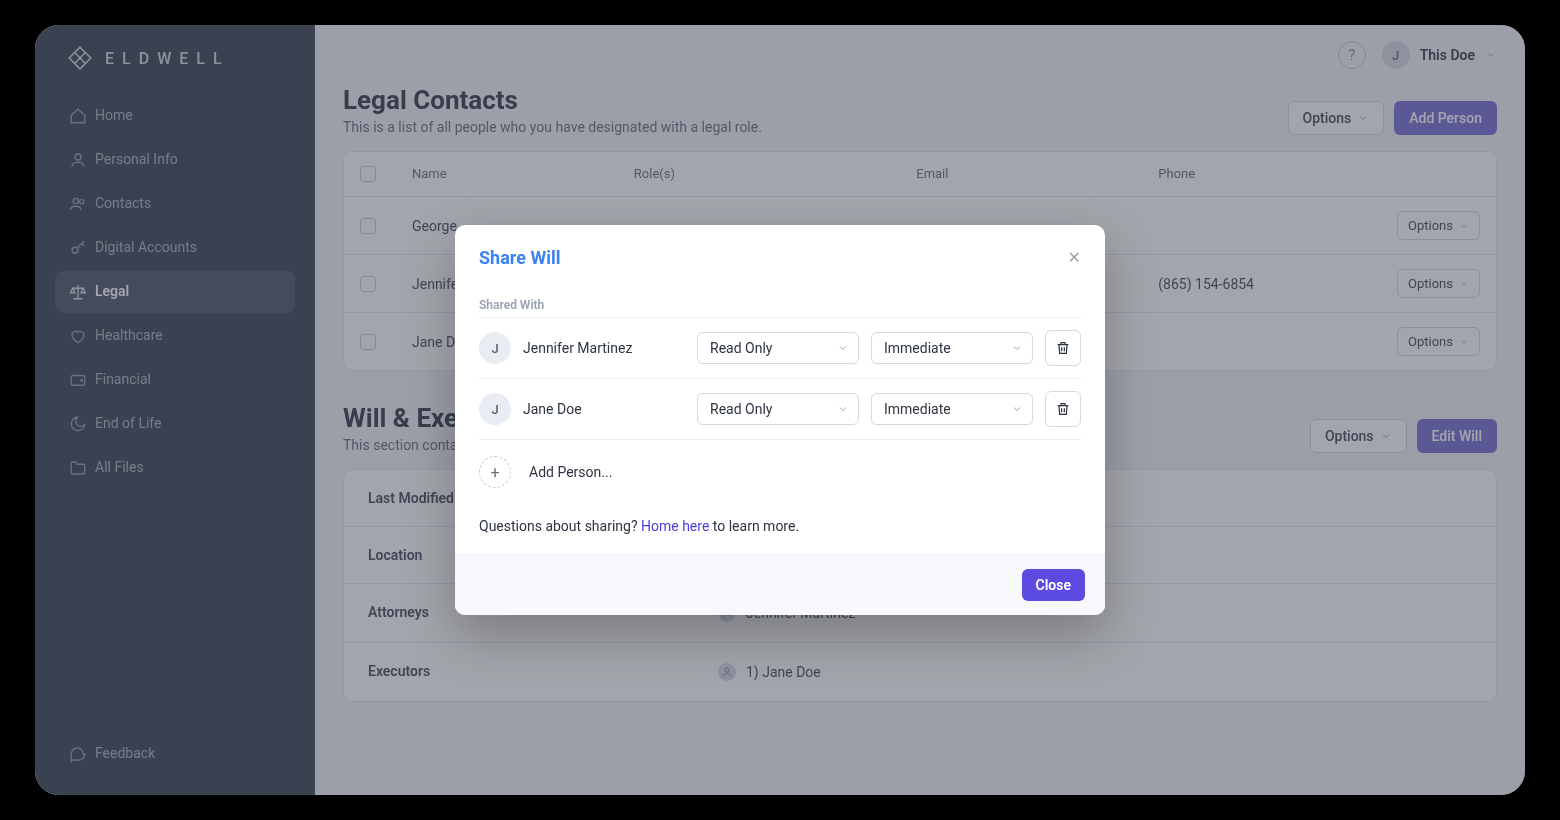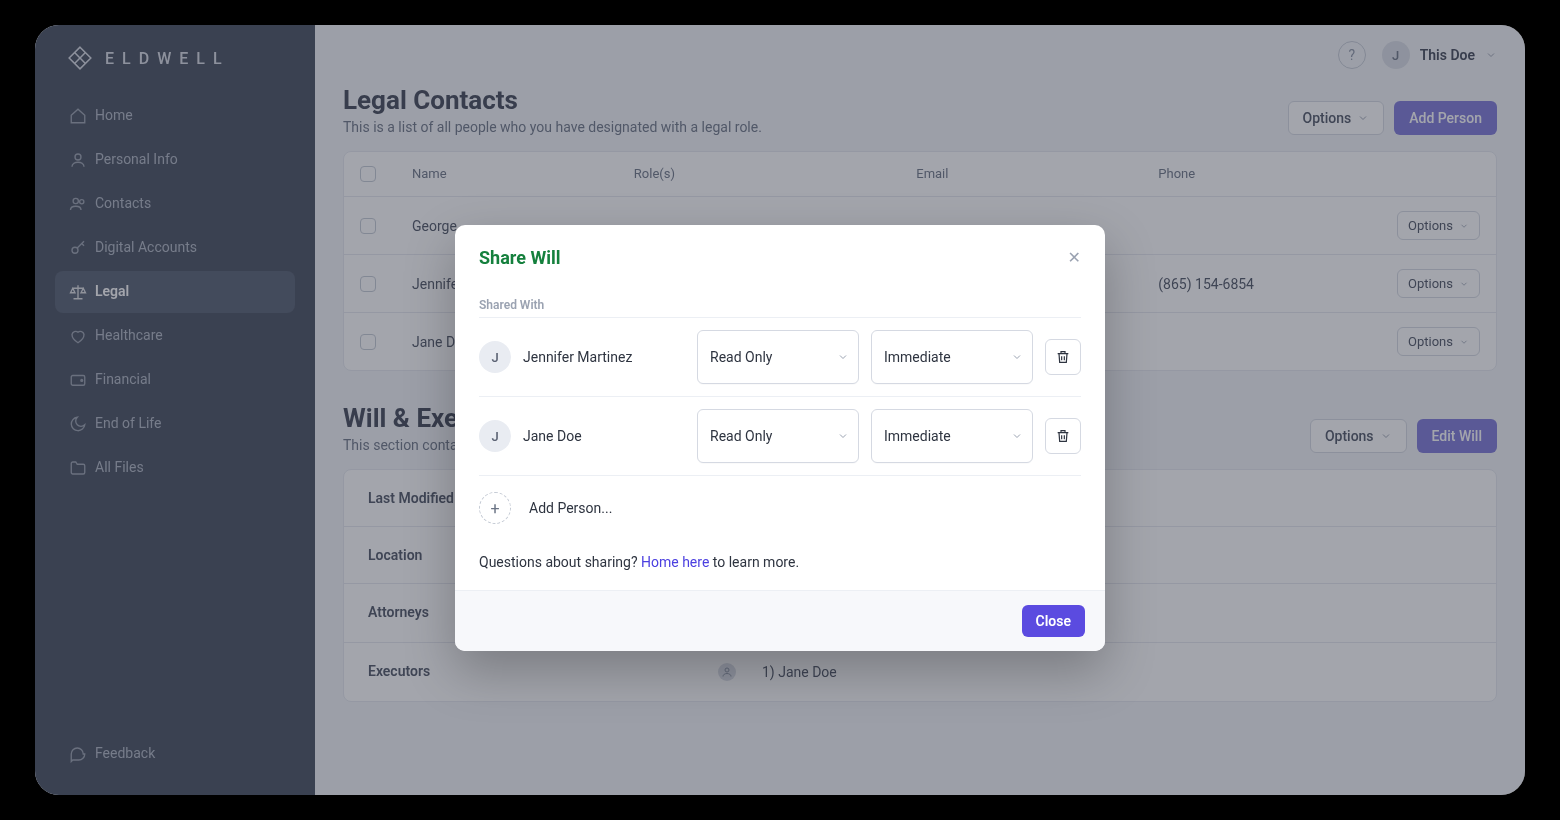--- a/index.html
+++ b/index.html
@@ -33,36 +33,36 @@
 .card { background:#fff; border:1px solid #e5e8ef; border-radius:8px; }
 .table-head { display:grid; grid-template-columns:52px 1.1fr 1.4fr 1.2fr 1fr 120px; padding:14px 16px; border-bottom:1px solid #e5e8ef; font-size:13px; font-weight:400; color:#6a7384; }
 .row { display:grid; grid-template-columns:52px 1.1fr 1.4fr 1.2fr 1fr 120px; align-items:center; padding:14px 16px; border-bottom:1px solid #e5e8ef; font-size:14px; color:#4a5161; }
 .row:last-child { border-bottom:none; }
 .checkbox { width:16px; height:16px; border:1.5px solid #c4cad4; border-radius:4px; cursor:pointer; }
 .options-pill { padding:6px 10px; border:1px solid #d5d9e2; border-radius:6px; font-size:13px; color:#4a5161; display:inline-flex; align-items:center; gap:6px; cursor:pointer; justify-self:end; }
 .mt { margin-top:32px; }
 .info-row { display:flex; padding:20px 24px; border-bottom:1px solid #e5e8ef; font-size:14px; }
 .info-row:last-child { border-bottom:none; }
 .info-label { width:350px; color:#4a5161; font-weight:600; }
-.info-value { color:#4a5161; display:flex; align-items:center; gap:26px; }
+.info-value { color:#4a5161; display:flex; align-items:center; gap:10px; }
 .mini-ico { width:18px; height:18px; border-radius:50%; background:#d9dde5; display:flex; align-items:center; justify-content:center; color:#8a93a4; }
 
 .scrim { position:absolute; inset:0; background:rgba(50,55,70,.45); display:flex; align-items:flex-start; justify-content:center; padding-top:200px; }
 .modal { width:650px; background:#fff; border-radius:10px; box-shadow:0 20px 50px rgba(0,0,0,.25); overflow:hidden; }
 .modal-head { display:flex; justify-content:space-between; align-items:center; padding:22px 24px 8px; }
-.modal-title { font-size:18px; font-weight:700; color:#15803d; }
+.modal-title { font-size:18px; font-weight:700; color:#3b82f6; }
 .modal-close { color:#9aa2b1; cursor:pointer; font-size:16px; }
 .modal-body { padding:10px 24px 20px; }
 .share-label { font-size:12px; font-weight:600; color:#9aa2b1; margin:12px 0 5px; }
 .share-row { display:flex; align-items:center; gap:12px; padding:12px 0; border-top:1px solid #eceff4; }
 .share-row:first-of-type { border-top:1px solid #eceff4; }
 .share-av { width:32px; height:32px; border-radius:50%; background:#e9ecf2; color:#5c6374; font-size:13px; font-weight:500; display:flex; align-items:center; justify-content:center; flex-shrink:0; }
 .share-name { flex:1; font-size:14px; color:#2e3440; }
 .select { position:relative; width:162px; }
-.select-box { height:54px; border:1px solid #d5d9e2; border-radius:6px; padding:0 30px 0 12px; font-size:14px; color:#2e3440; display:flex; align-items:center; cursor:pointer; background:#fff; box-shadow:0 1px 0 rgba(0,0,0,.02); }
+.select-box { height:32px; border:1px solid #d5d9e2; border-radius:6px; padding:0 30px 0 12px; font-size:14px; color:#2e3440; display:flex; align-items:center; cursor:pointer; background:#fff; box-shadow:0 1px 0 rgba(0,0,0,.02); }
 .select .chev { position:absolute; right:10px; top:50%; transform:translateY(-50%); }
 .trash-btn { width:36px; height:36px; border:1px solid #d5d9e2; border-radius:6px; display:flex; align-items:center; justify-content:center; cursor:pointer; background:#fff; }
 .add-row { display:flex; align-items:center; gap:18px; padding:16px 0; border-top:1px solid #eceff4; cursor:pointer; }
 .add-av { width:32px; height:32px; border-radius:50%; border:1.5px dashed #c4cad4; color:#6a7384; display:flex; align-items:center; justify-content:center; font-size:16px; }
 .add-text { font-size:14px; color:#2e3440; }
 .modal-help { font-size:14px; color:#2e3440; padding-top:14px; }
 .modal-help a { color:#4b3fe0; text-decoration:none; }
 .modal-foot { background:#f7f8fb; padding:14px 20px; display:flex; justify-content:flex-end; border-top:1px solid #eceff4; }
 svg { display:block; }
 </style>

